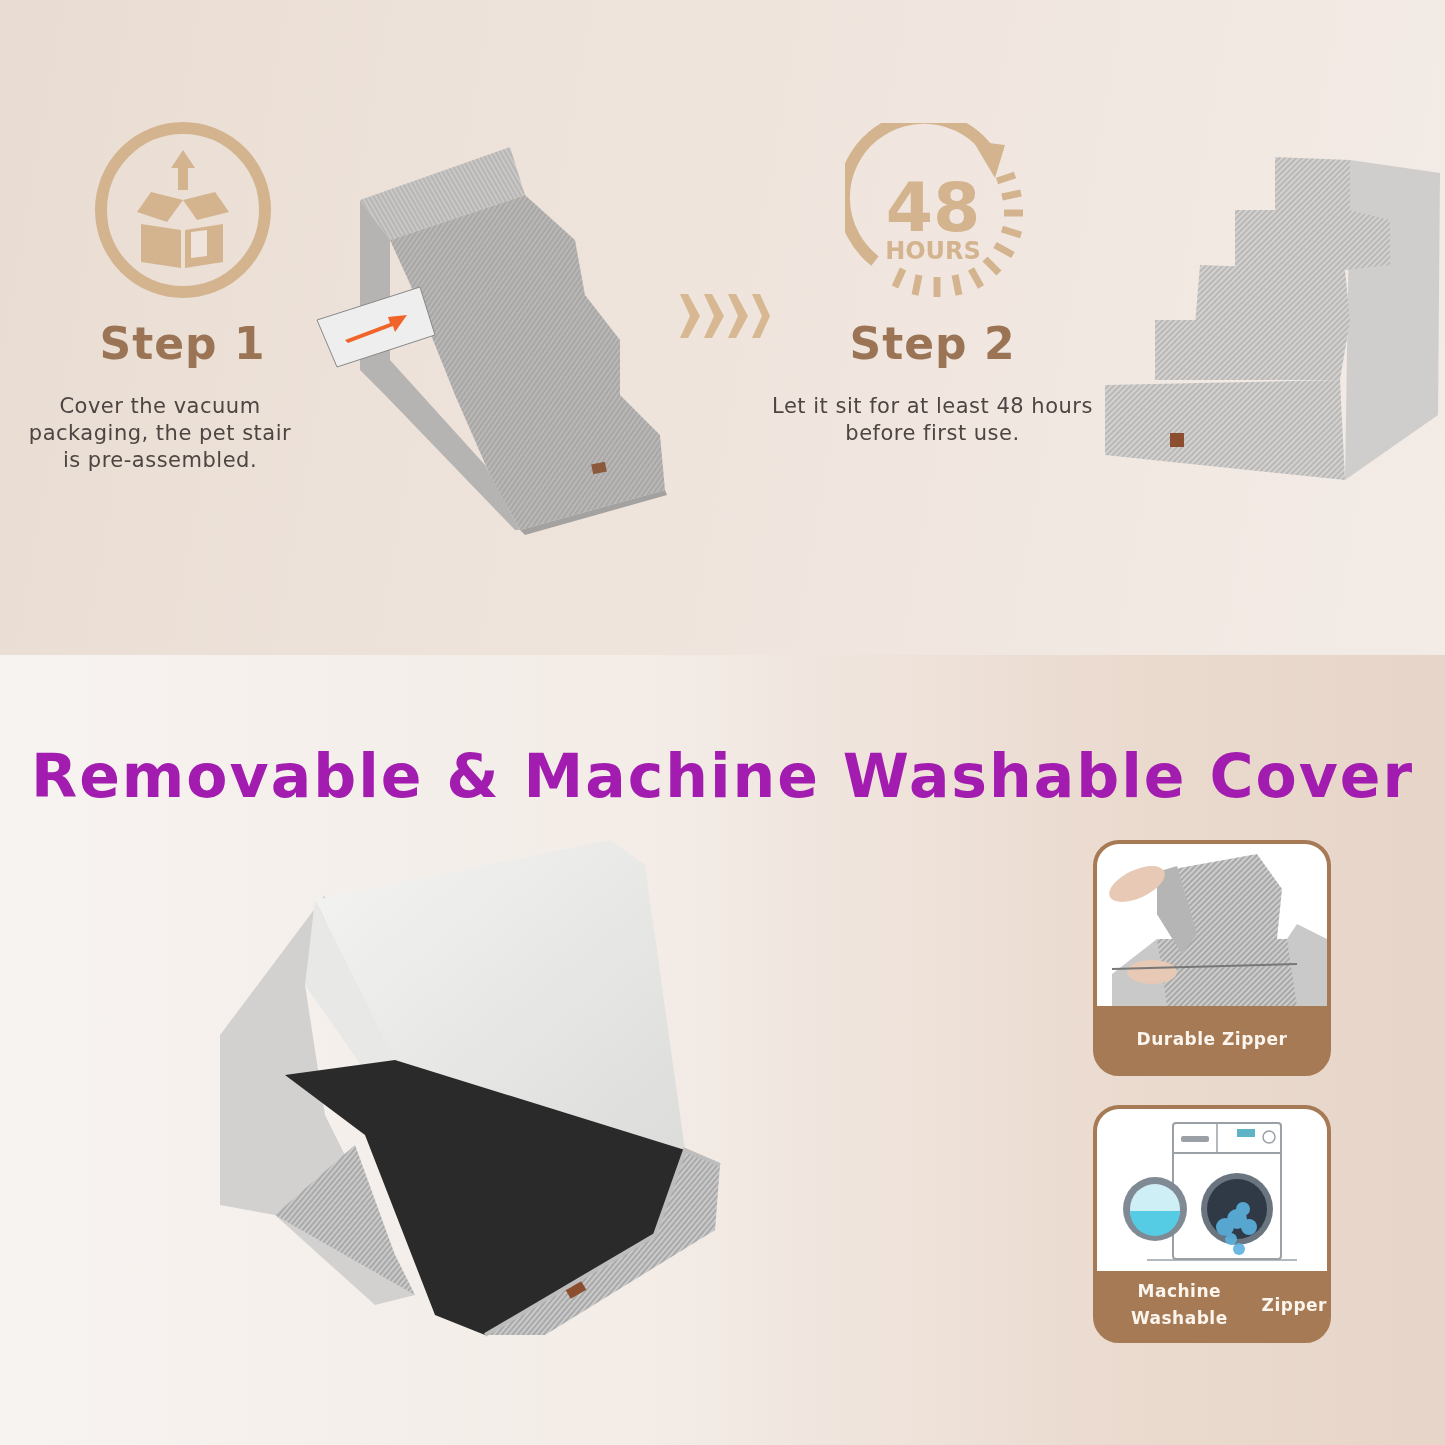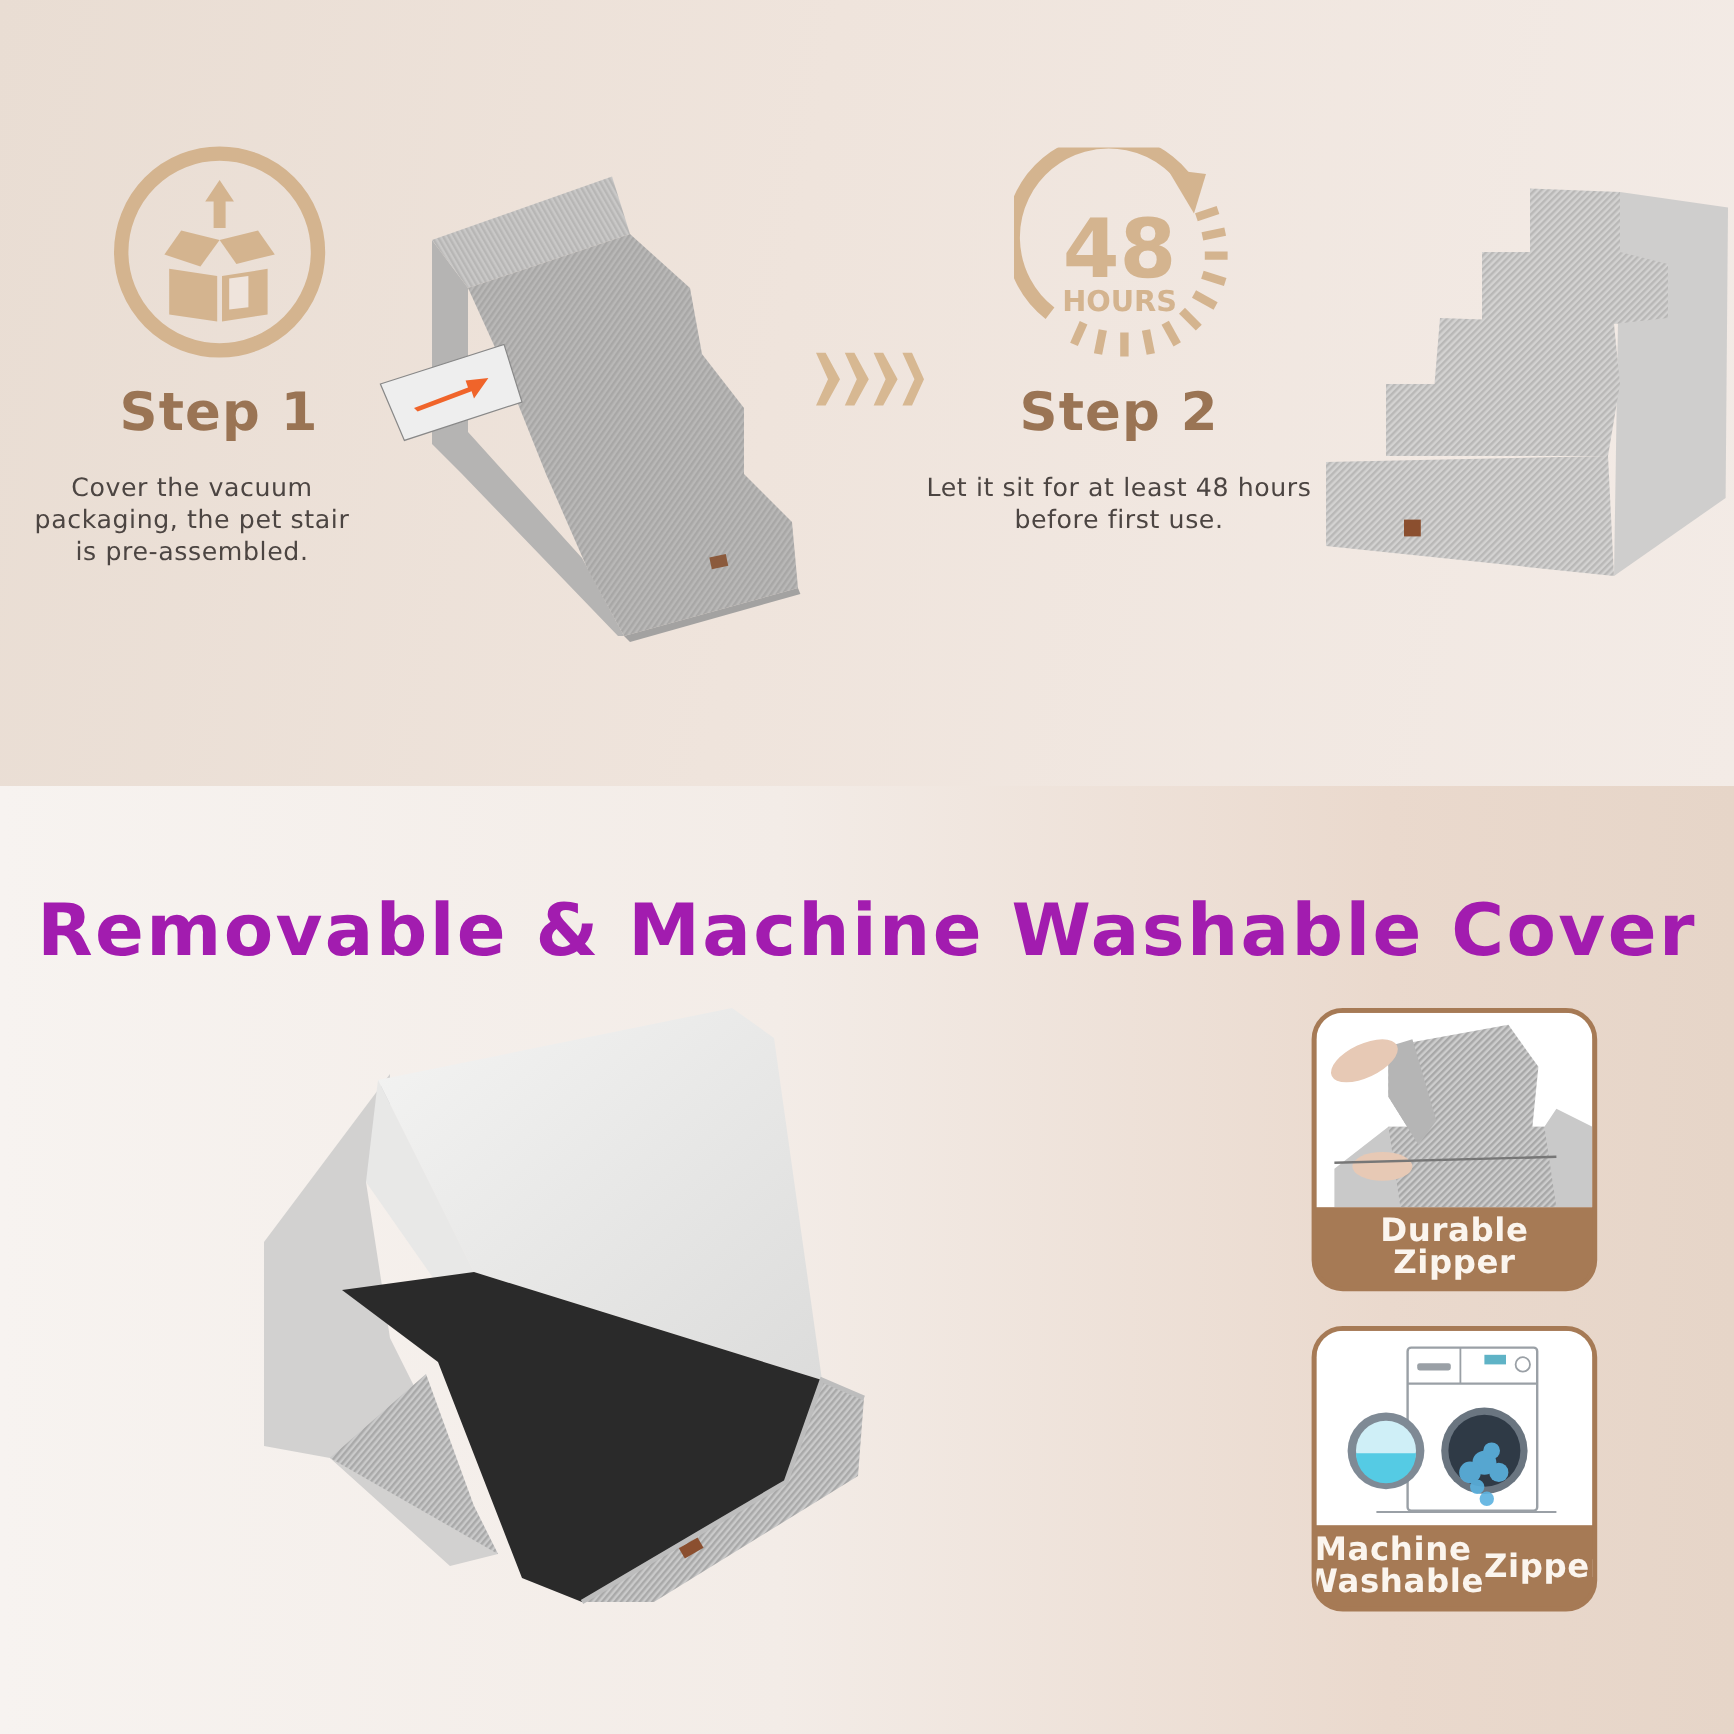--- a/index.html
+++ b/index.html
@@ -38,21 +38,21 @@
 
   
   .card {
     position: absolute; left: 1093px; width: 238px;
     border: 4px solid #a67a55; border-radius: 26px; overflow: hidden;
     background: #a67a55;
   }
   .card .pic { background: #fff; width: 100%; position: relative; overflow: hidden; }
   .card .label {
     color: #fbf5ee; font-weight: bold; text-align: center;
-    font-size: 27px; line-height: 27px; letter-spacing: 0.5px;
+    font-size: 17px; line-height: 27px; letter-spacing: 0.5px;
     display: flex; align-items: center; justify-content: center;
   }
 </style>
 </head>
 <body>
 
 <div class="top">
 
   <div class="step-icon" style="left:93px;top:120px;width:180px;height:180px;">
     <svg width="180" height="180" viewBox="0 0 180 180">

